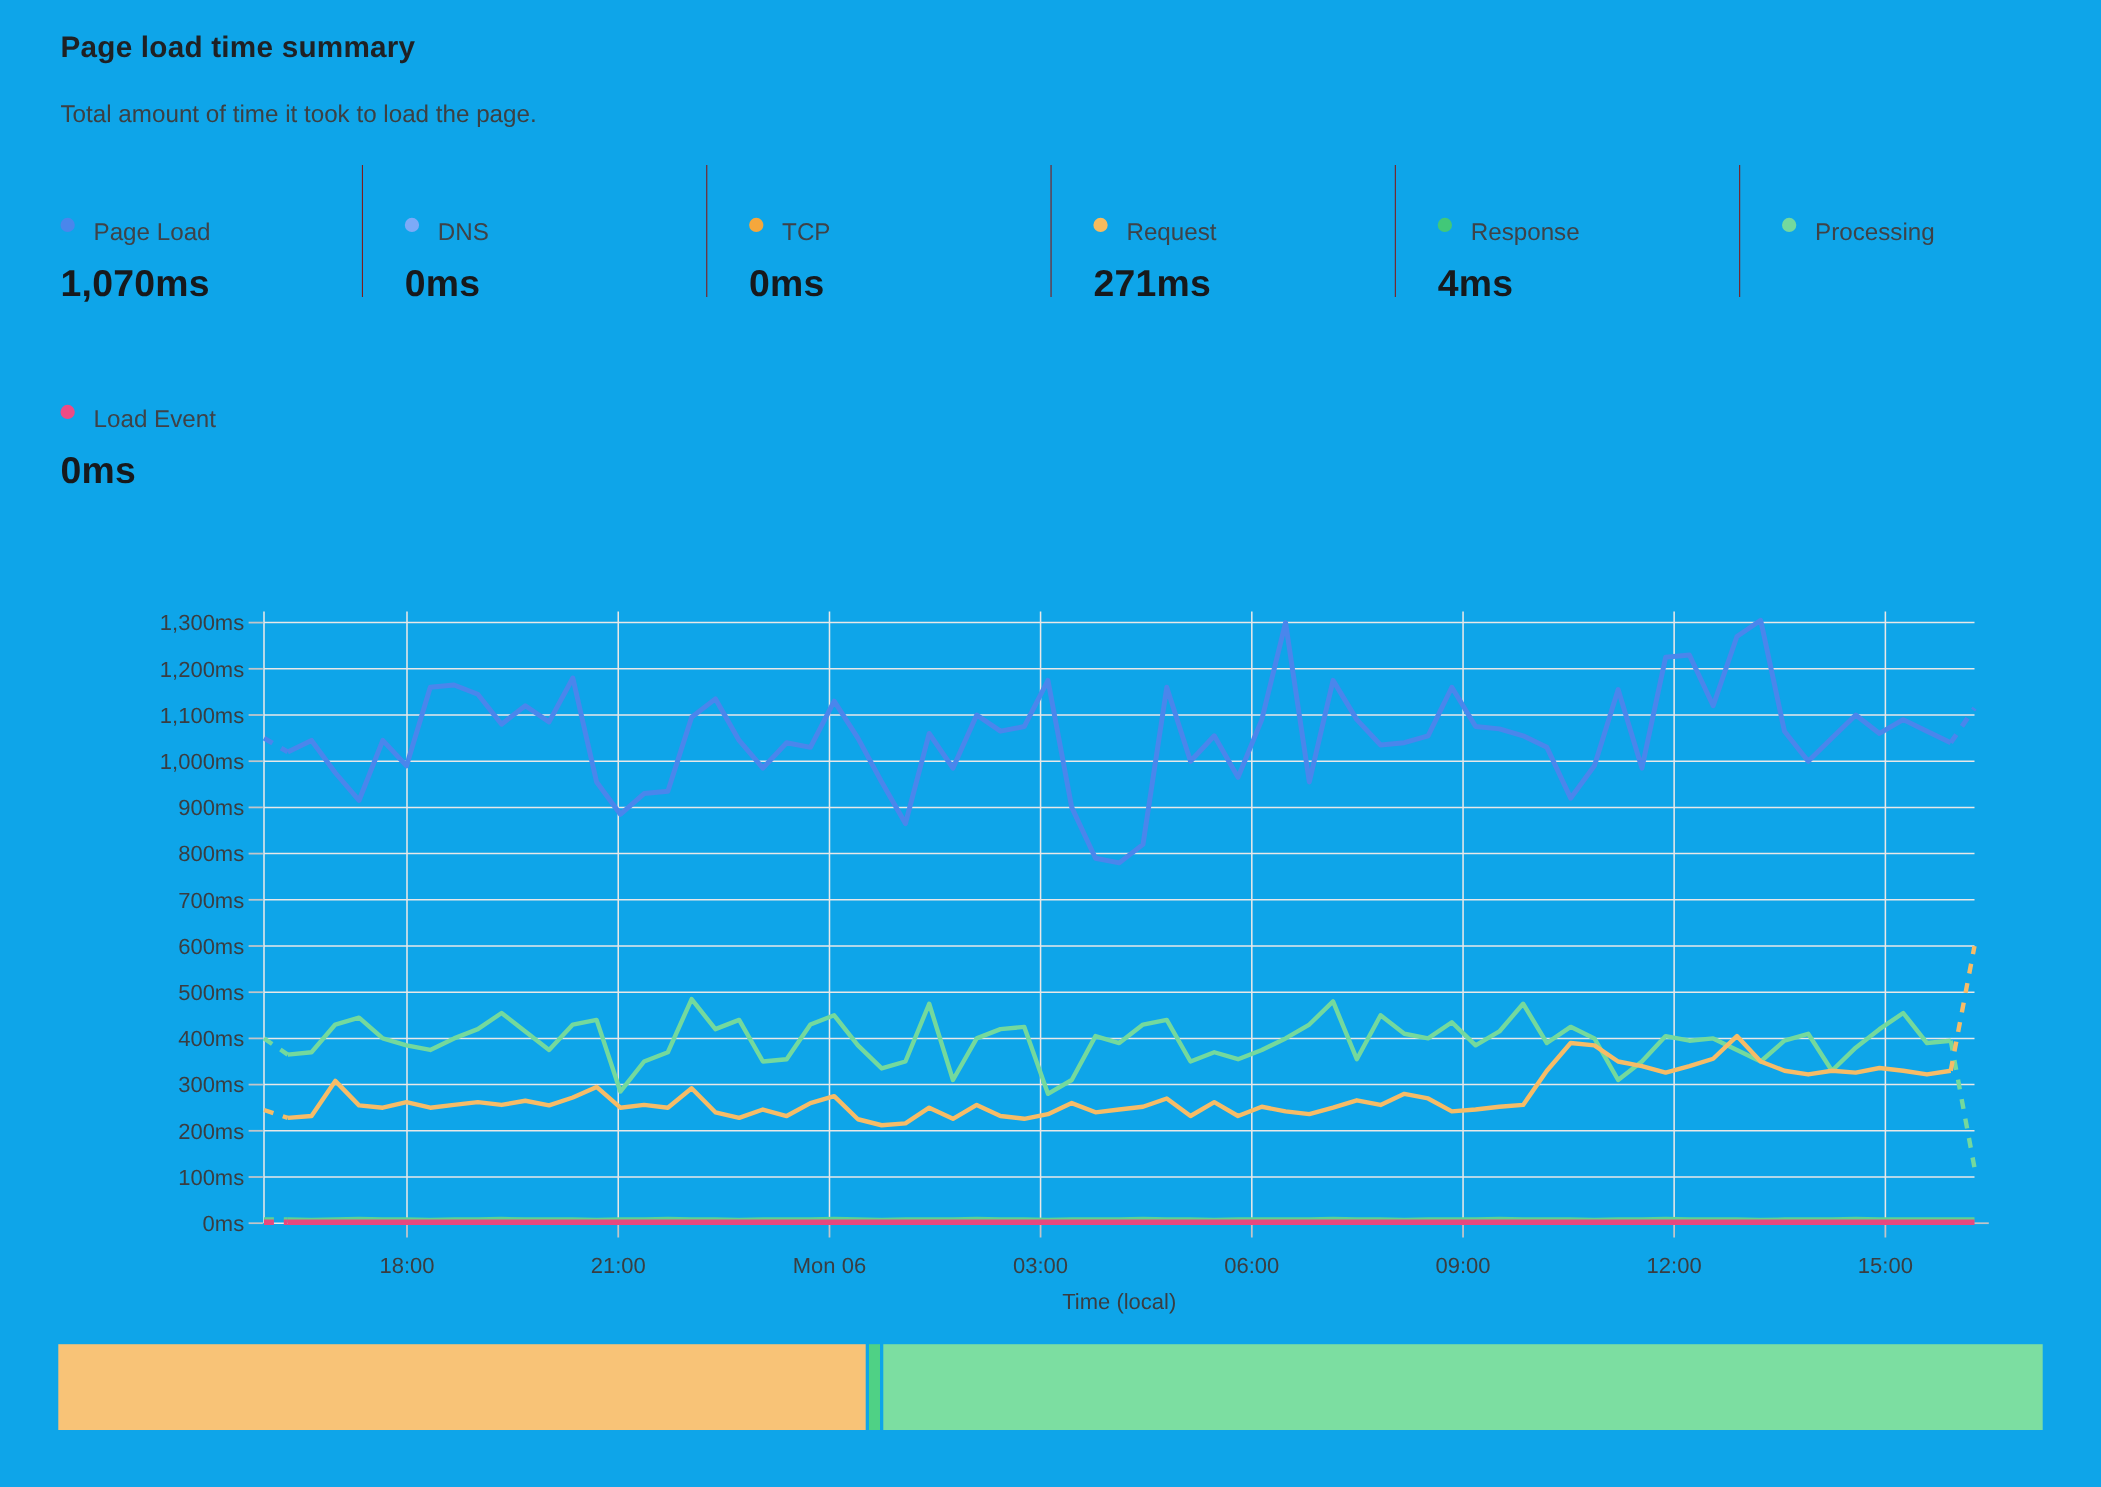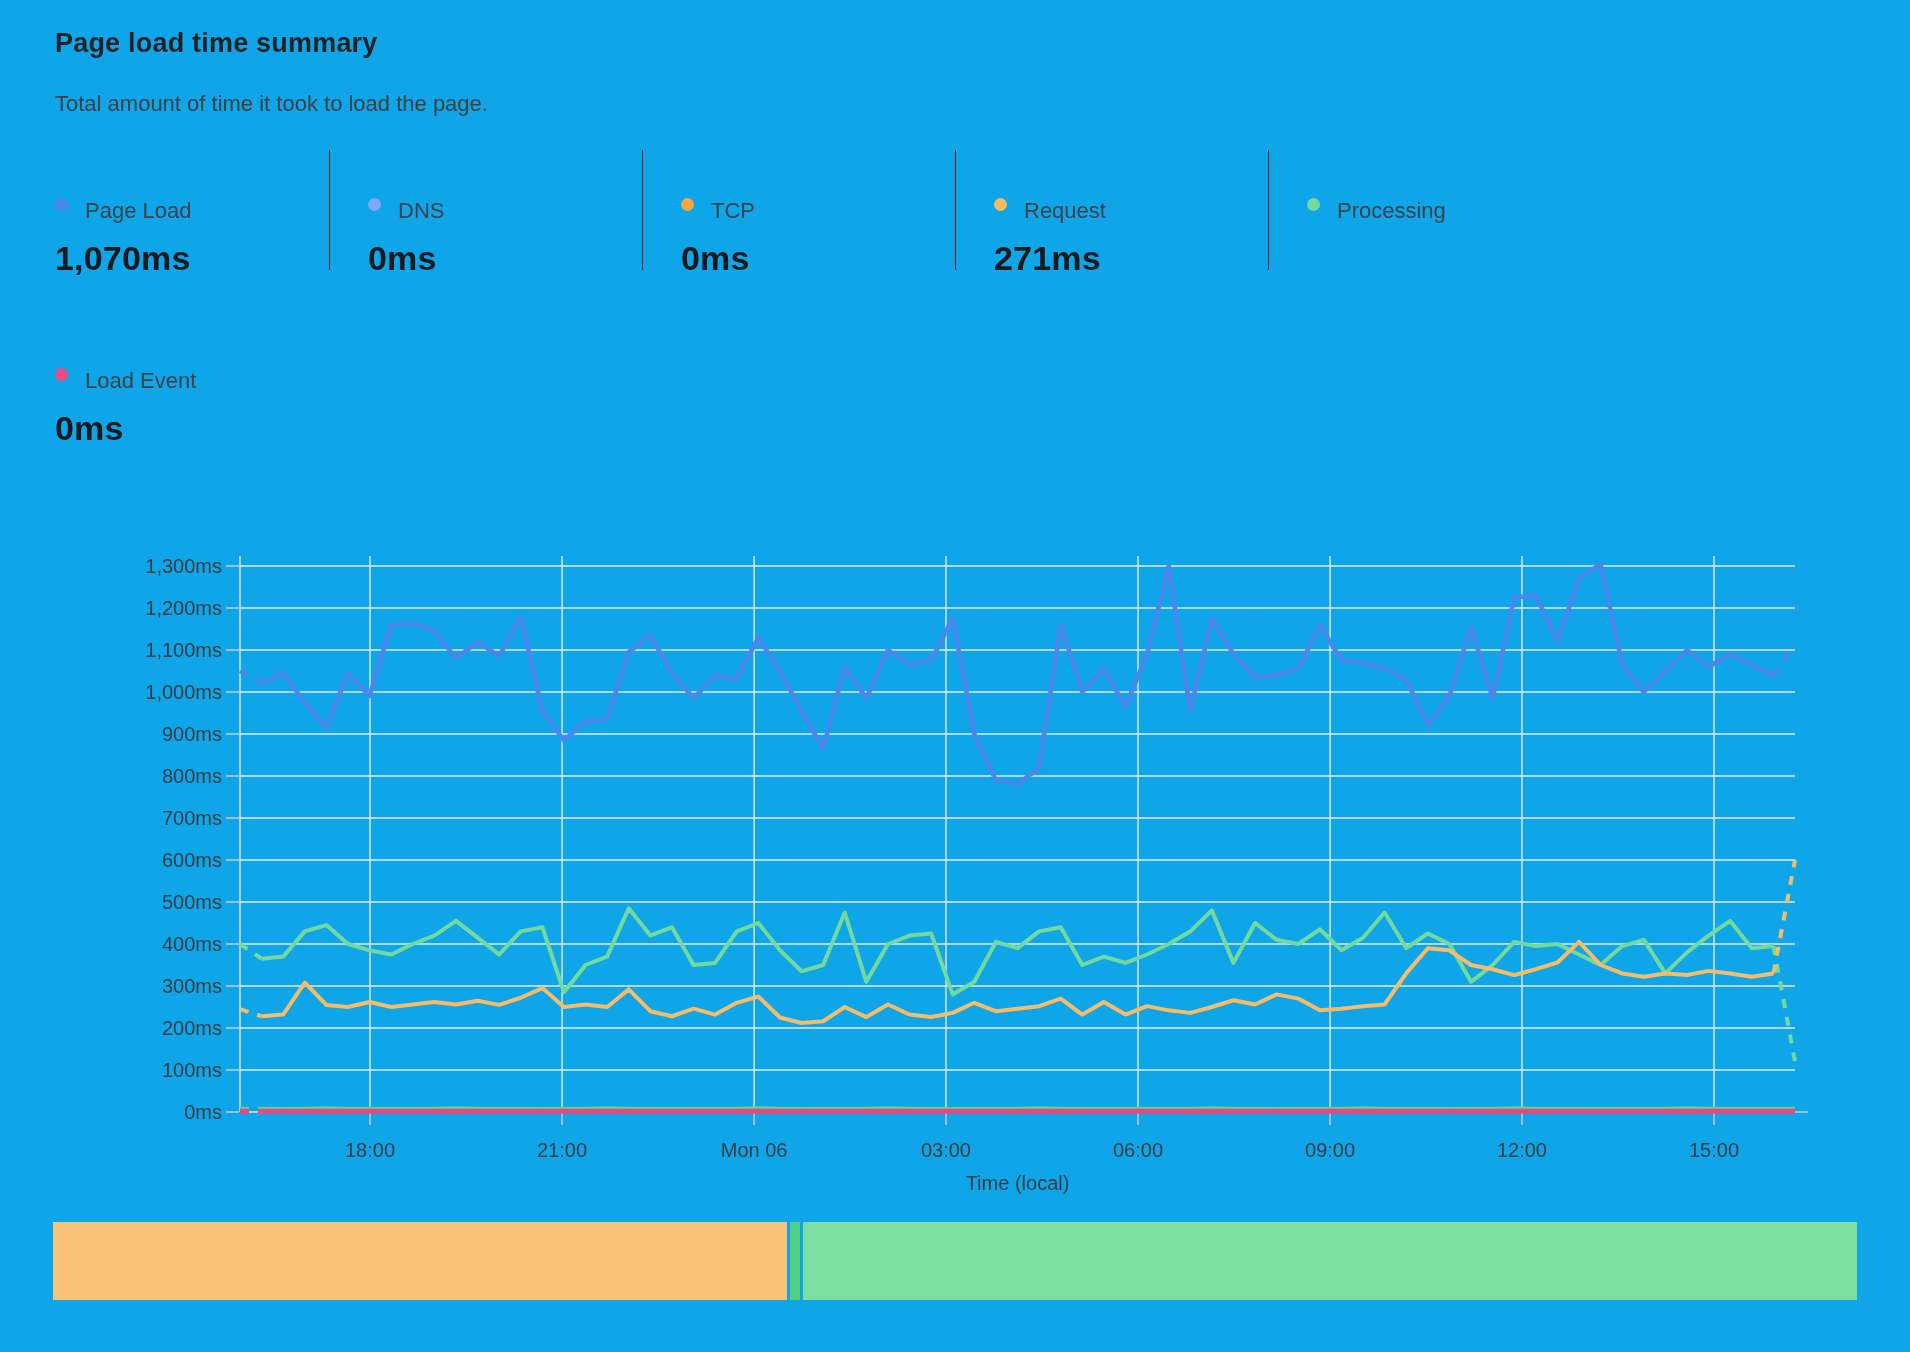--- a/index.html
+++ b/index.html
@@ -50,20 +50,27 @@
         <span class="stat-label">TCP</span>
       </div>
       <div class="stat-value">0ms</div>
     </div>
     <div class="stat">
       <div class="stat-head">
         <span class="dot" style="background: rgb(247, 187, 94);"></span>
         <span class="stat-label">Request</span>
       </div>
       <div class="stat-value">271ms</div>
+    </div>
+    <div class="stat">
+      <div class="stat-head">
+        <span class="dot" style="background: rgb(66, 200, 120);"></span>
+        <span class="stat-label">Response</span>
+      </div>
+      <div class="stat-value">4ms</div>
     </div>
     <div class="stat">
       <div class="stat-head">
         <span class="dot" style="background: rgb(116, 217, 157);"></span>
         <span class="stat-label">Processing</span>
       </div>
     </div>
   </div>
 
   <div class="stats-row r2">

